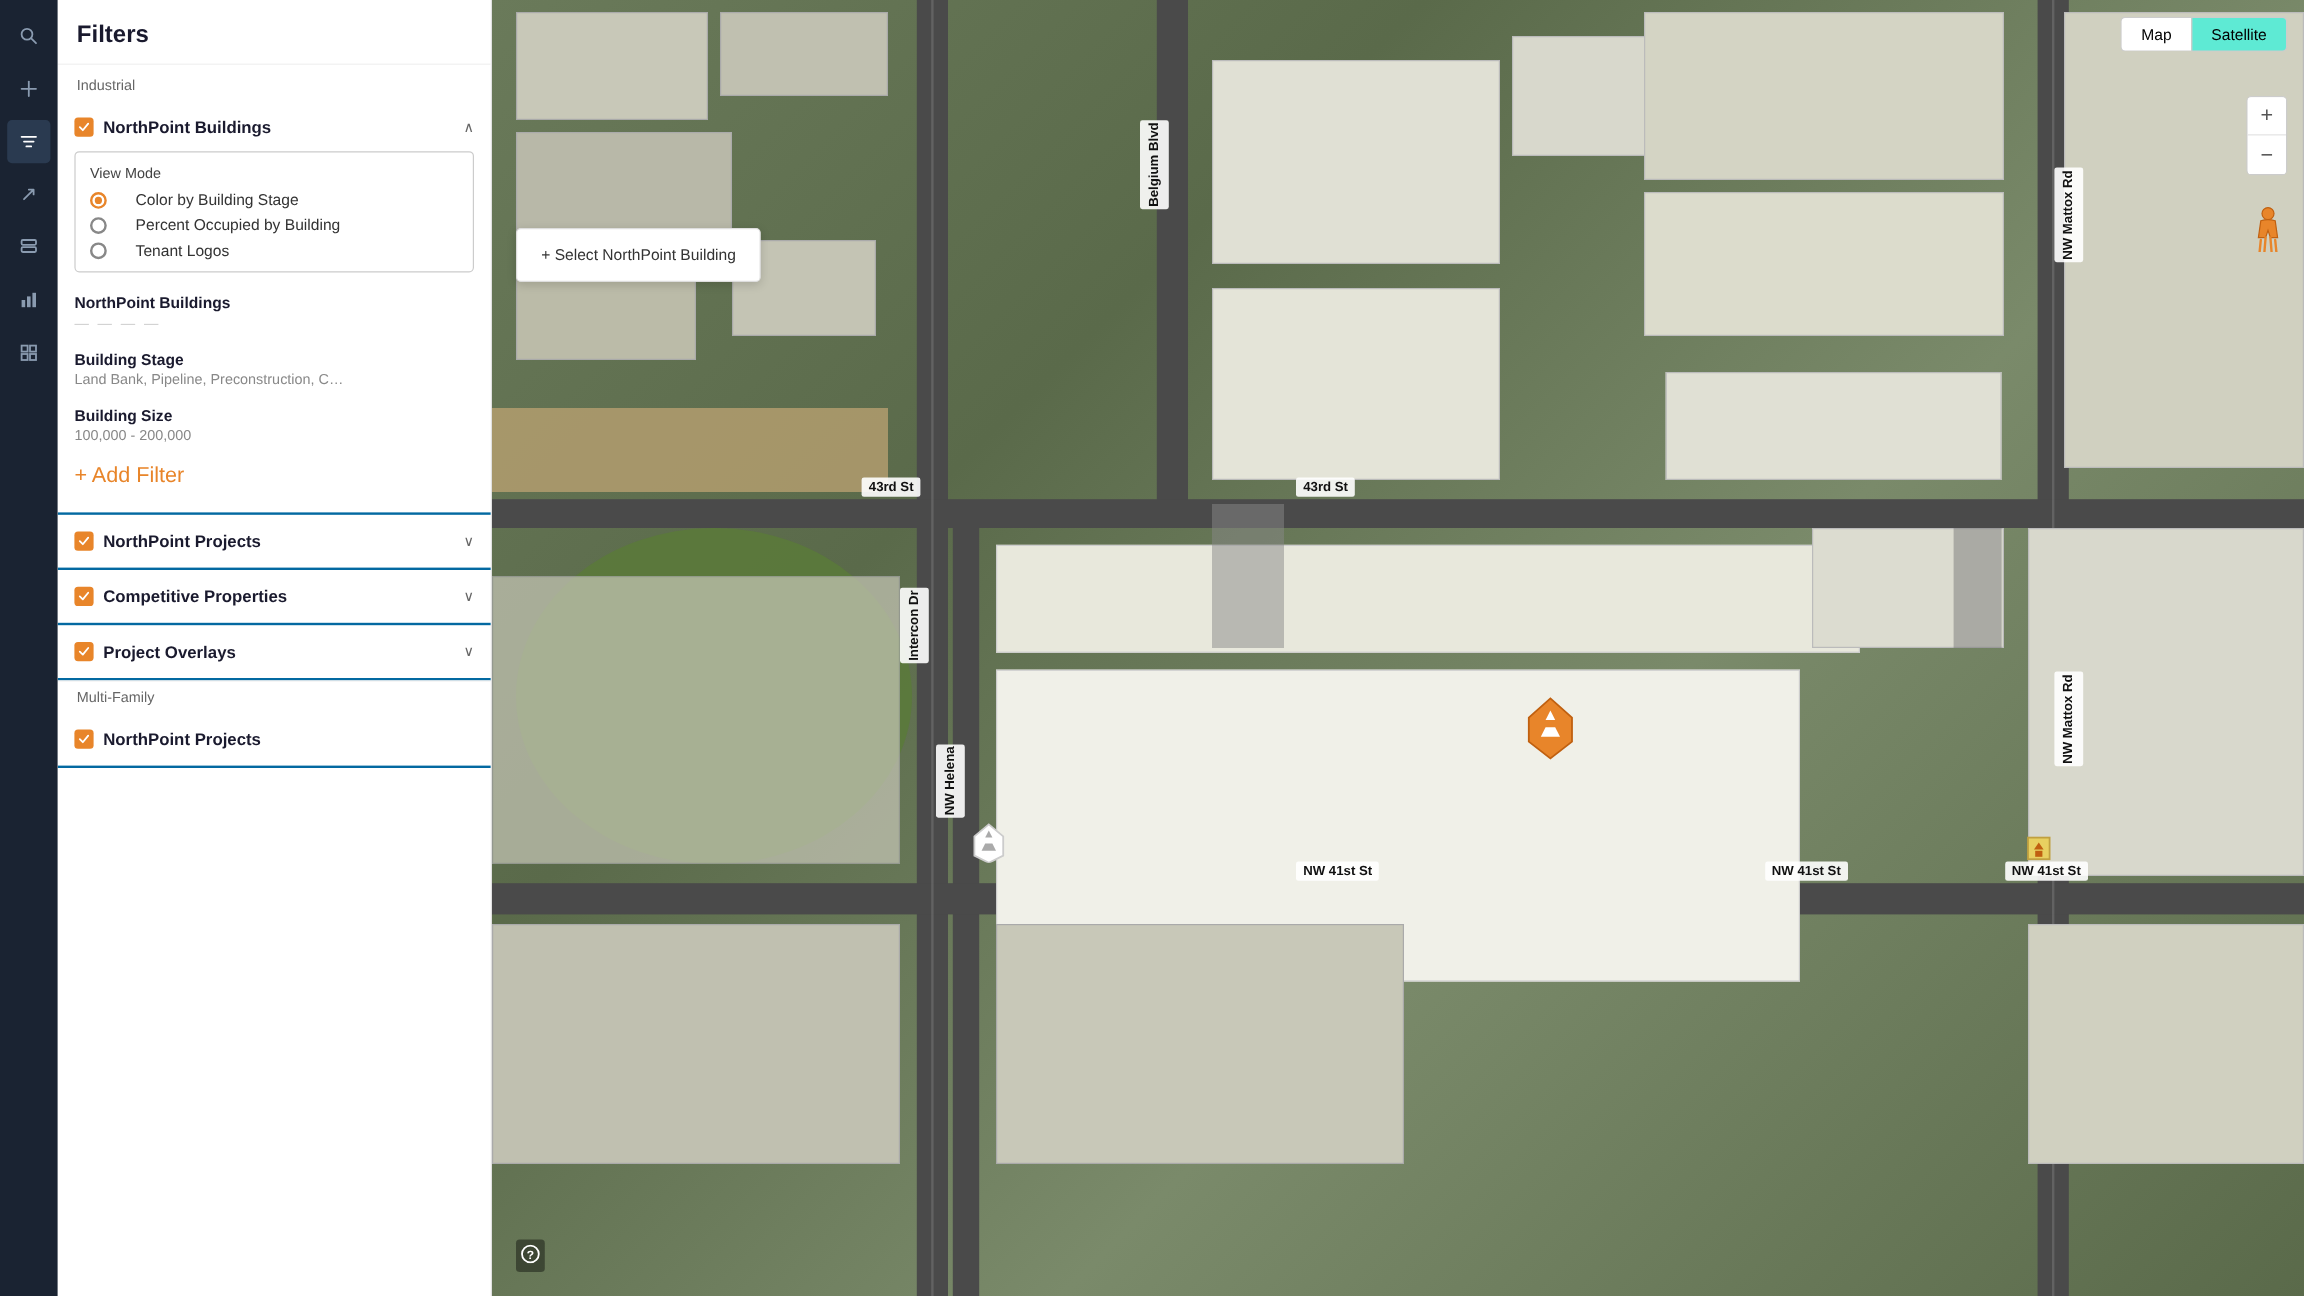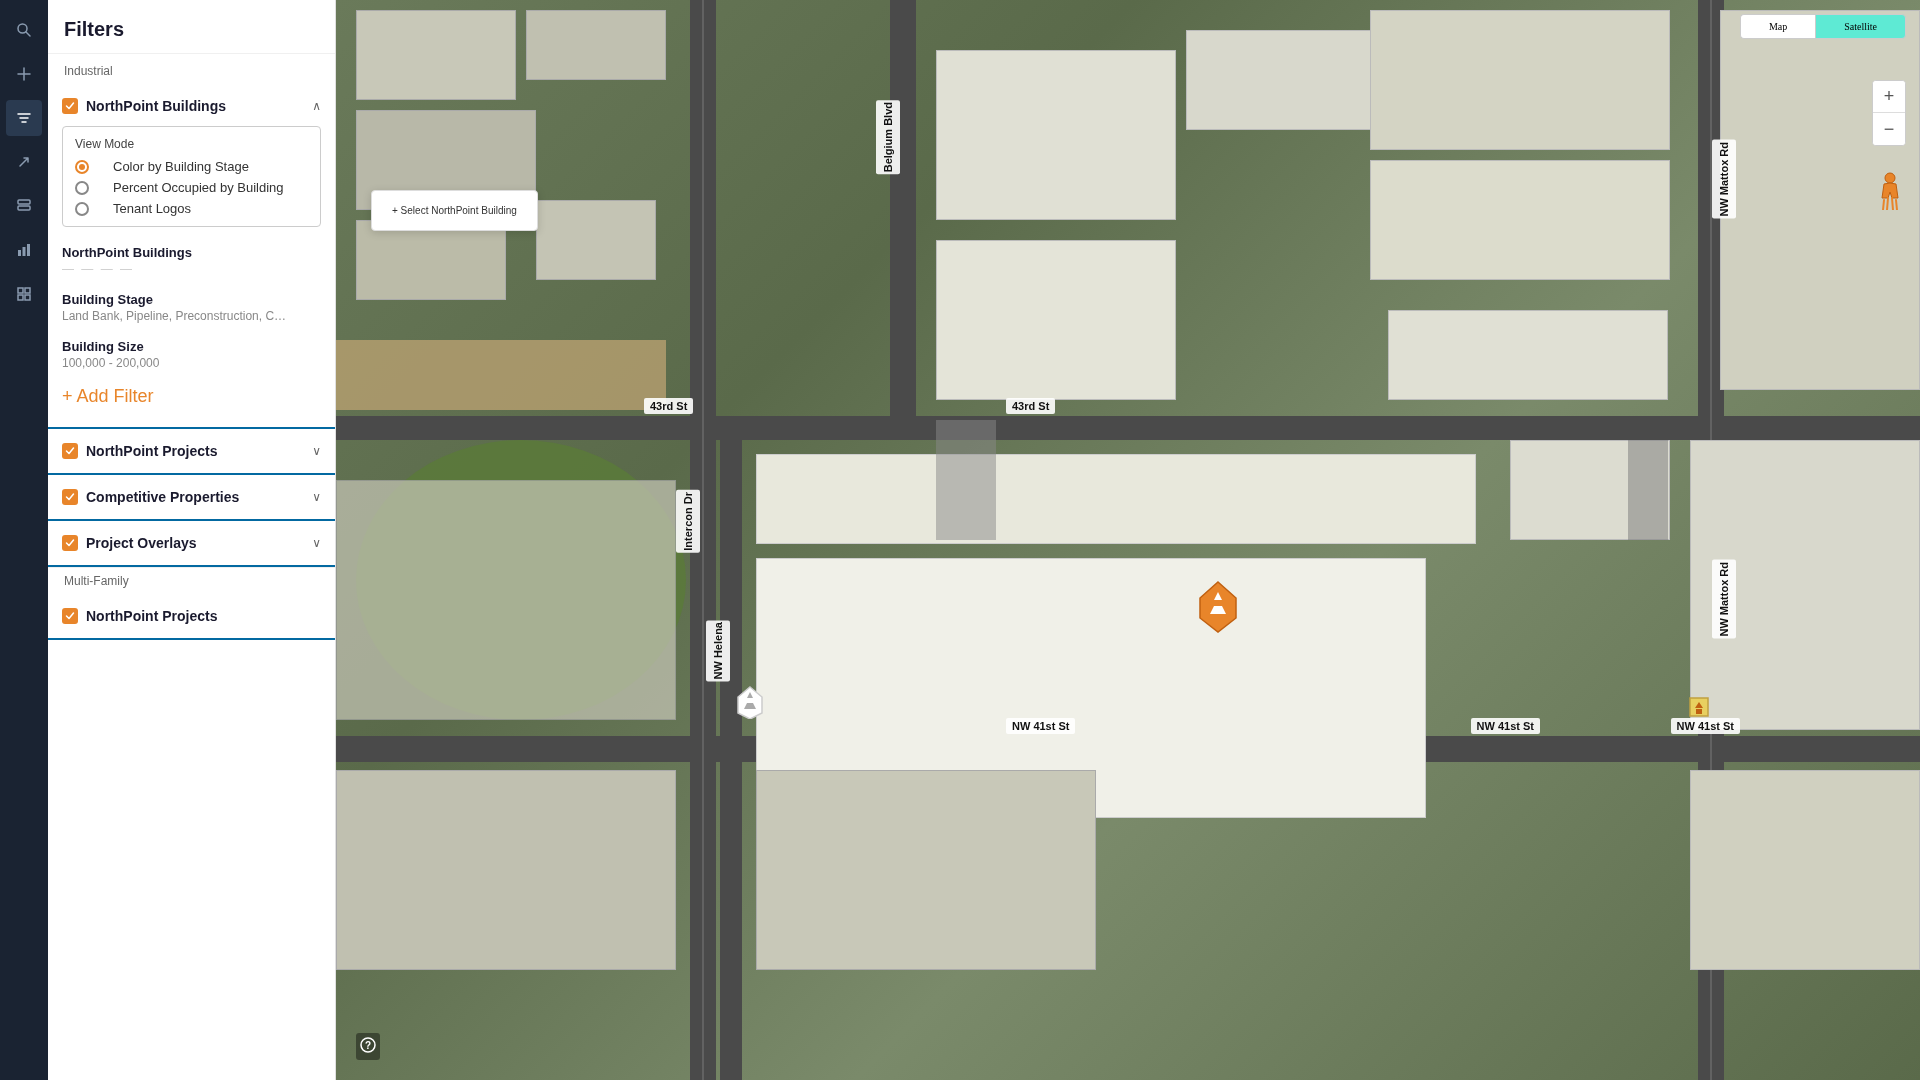--- a/index.html
+++ b/index.html
@@ -27,21 +27,21 @@
       font-size: 16px;
       cursor: pointer;
     }
     .icon-bar-item.active {
       background: #2a3a50;
       color: #fff;
     }
 
     
     .sidebar {
-      width: 288px;
+      width: 362px;
       background: #fff;
       height: 1080px;
       overflow-y: auto;
       border-right: 1px solid #e0e0e0;
       flex-shrink: 0;
     }
     .sidebar-header {
       padding: 18px 16px 12px;
       border-bottom: 1px solid #f0f0f0;
     }
@@ -183,25 +183,24 @@
       top: 14px;
       right: 14px;
       display: flex;
       align-items: center;
       gap: 0;
       z-index: 5;
     }
     .map-type-btn {
       background: #fff;
       border: 1px solid #ccc;
-      padding: 6px 28px;
-      font-size: 10px;
+      padding: 6px 16px;
+      font-size: 13px;
       cursor: pointer;
       font-weight: 500;
-      font-family: Liberation Serif, serif;
     }
     .map-type-btn:first-child { border-radius: 4px 0 0 4px; border-right: none; }
     .map-type-btn:last-child { border-radius: 0 4px 4px 0; background: #5eead4; }
 
     .map-zoom-controls {
       position: absolute;
       top: 80px;
       right: 14px;
       z-index: 5;
       display: flex;
@@ -237,27 +236,26 @@
 
     
     .select-building-popup {
       position: absolute;
       top: 190px;
       left: 20px;
       background: #fff;
       border: 1px solid #ddd;
       border-radius: 4px;
       padding: 14px 20px;
-      font-size: 10px;
+      font-size: 13px;
       font-weight: 500;
       color: #333;
       z-index: 10;
       box-shadow: 0 2px 8px rgba(0,0,0,0.15);
       cursor: pointer;
-      margin-left: 15px;
     }
 
     
     .building-marker {
       position: absolute;
       z-index: 8;
     }
 
     
     .street-label {

